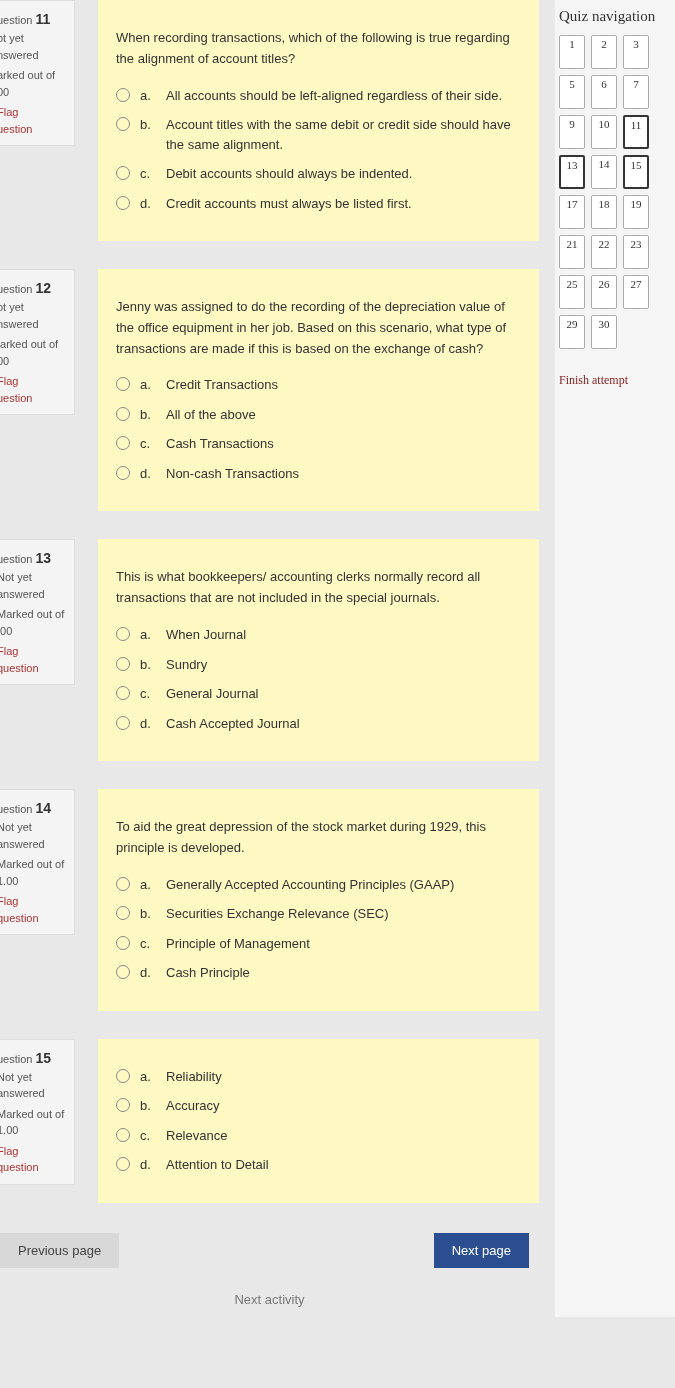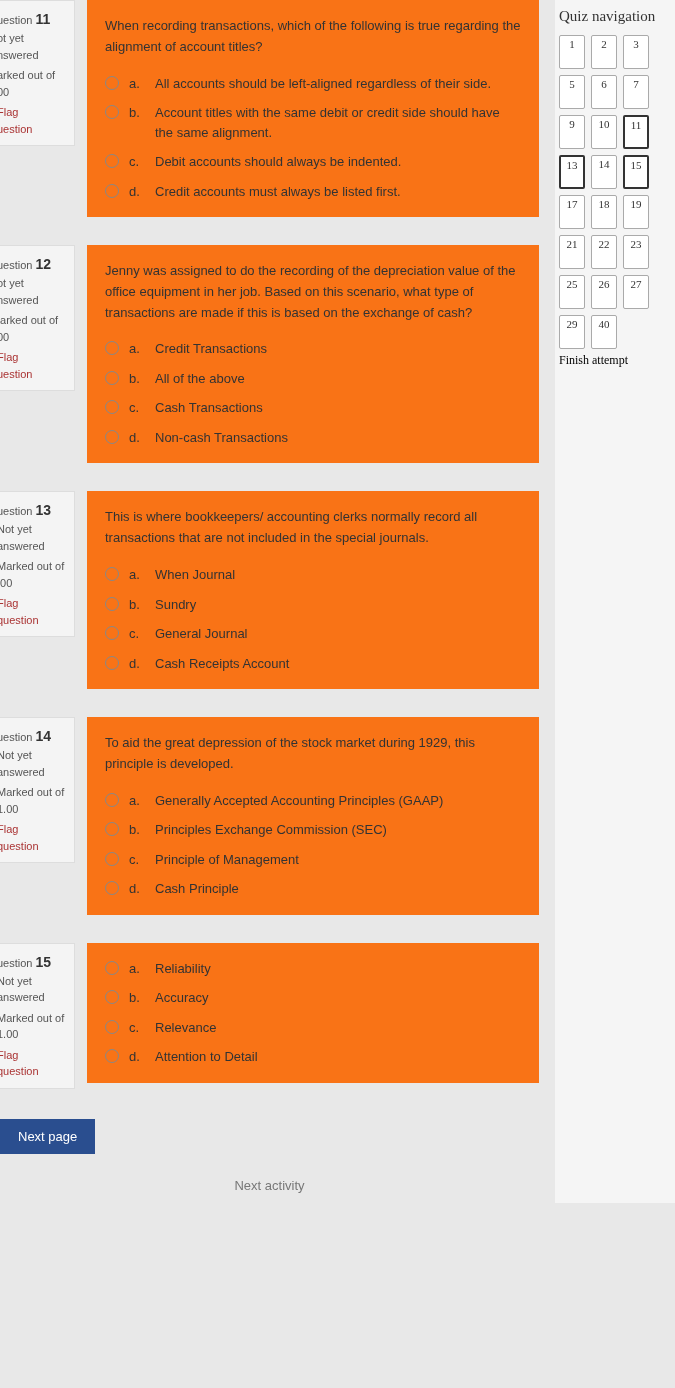--- a/index.html
+++ b/index.html
@@ -14,21 +14,21 @@
   .page {
     display: flex;
     gap: 10px;
   }
   .main-col {
     flex: 1;
     padding-right: 6px;
   }
   .question-block {
     display: flex;
-    gap: 12px;
+    gap: 23px;
     margin-bottom: 28px;
     align-items: flex-start;
   }
   .info-box {
     width: 85px;
     background: #f4f4f4;
     border: 1px solid #ddd;
     padding: 8px 6px;
     font-size: 11px;
     color: #555;
@@ -43,22 +43,22 @@
   .info-box .qnum b {
     font-size: 14px;
     color: #333;
   }
   .info-box .flag {
     color: #a33;
     margin-top: 4px;
   }
   .content-box {
     flex: 1;
-    background: #f97316;
-    padding: 16px 18px;
+    background: #fef9c3;
+    padding: 28px 18px;
   }
   .qtext {
     color: #333;
     line-height: 1.6;
     margin-bottom: 16px;
   }
   .answers {
     display: flex;
     flex-direction: column;
     gap: 10px;
@@ -110,22 +110,22 @@
     font-size: 11px;
     text-align: center;
     padding-top: 2px;
     border-radius: 2px;
     position: relative;
   }
   .nav-cell.current {
     border: 2px solid #333;
   }
   .finish-link {
-    color: #000000;
-    margin-top: 4px;
+    color: #7f1d1d;
+    margin-top: 24px;
     display: block;
     white-space: nowrap;
   }
   .pager {
     display: flex;
     justify-content: space-between;
     align-items: center;
     margin: 30px 10px 10px 0;
   }
   .btn {
@@ -230,41 +230,41 @@
         <div class="info-box">
           <div class="qnum"><span>uestion </span><b>13</b></div>
           <div style="white-space:pre-line">Not yet
 answered</div>
           <div style="white-space:pre-line;margin-top:4px">Marked out of
 .00</div>
           <div class="flag" style="white-space:pre-line">Flag
 question</div>
         </div>
         <div class="content-box">
-          <div class="qtext">This is where bookkeepers/ accounting clerks normally record all transactions that are not included in the special journals.</div>
+          <div class="qtext">This is what bookkeepers/ accounting clerks normally record all transactions that are not included in the special journals.</div>
           <div class="answers">
             <div class="answer-row">
               <span class="radio"></span>
               <span class="letter">a.</span>
               <span class="opt-text">When Journal</span>
             </div>
             <div class="answer-row">
               <span class="radio"></span>
               <span class="letter">b.</span>
               <span class="opt-text">Sundry</span>
             </div>
             <div class="answer-row">
               <span class="radio"></span>
               <span class="letter">c.</span>
               <span class="opt-text">General Journal</span>
             </div>
             <div class="answer-row">
               <span class="radio"></span>
               <span class="letter">d.</span>
-              <span class="opt-text">Cash Receipts Account</span>
+              <span class="opt-text">Cash Accepted Journal</span>
             </div>
           </div>
         </div>
       </div>
       <div class="question-block">
         <div class="info-box">
           <div class="qnum"><span>uestion </span><b>14</b></div>
           <div style="white-space:pre-line">Not yet
 answered</div>
           <div style="white-space:pre-line;margin-top:4px">Marked out of
@@ -276,21 +276,21 @@
           <div class="qtext">To aid the great depression of the stock market during 1929, this principle is developed.</div>
           <div class="answers">
             <div class="answer-row">
               <span class="radio"></span>
               <span class="letter">a.</span>
               <span class="opt-text">Generally Accepted Accounting Principles (GAAP)</span>
             </div>
             <div class="answer-row">
               <span class="radio"></span>
               <span class="letter">b.</span>
-              <span class="opt-text">Principles Exchange Commission (SEC)</span>
+              <span class="opt-text">Securities Exchange Relevance (SEC)</span>
             </div>
             <div class="answer-row">
               <span class="radio"></span>
               <span class="letter">c.</span>
               <span class="opt-text">Principle of Management</span>
             </div>
             <div class="answer-row">
               <span class="radio"></span>
               <span class="letter">d.</span>
               <span class="opt-text">Cash Principle</span>
@@ -327,20 +327,21 @@
             </div>
             <div class="answer-row">
               <span class="radio"></span>
               <span class="letter">d.</span>
               <span class="opt-text">Attention to Detail</span>
             </div>
           </div>
         </div>
       </div>
       <div class="pager">
+        <button class="btn btn-prev">Previous page</button>
         <button class="btn btn-next">Next page</button>
       </div>
       <div class="next-activity">Next activity</div>
     </div>
   <div class="nav-panel">
     <div class="nav-title">Quiz navigation</div>
     <div class="nav-grid" id="nav-grid">
         <div class="nav-cell">1</div>
         <div class="nav-cell">2</div>
         <div class="nav-cell">3</div>
@@ -356,17 +357,17 @@
         <div class="nav-cell">17</div>
         <div class="nav-cell">18</div>
         <div class="nav-cell">19</div>
         <div class="nav-cell">21</div>
         <div class="nav-cell">22</div>
         <div class="nav-cell">23</div>
         <div class="nav-cell">25</div>
         <div class="nav-cell">26</div>
         <div class="nav-cell">27</div>
         <div class="nav-cell">29</div>
-        <div class="nav-cell">40</div>
+        <div class="nav-cell">30</div>
       </div>
     <a class="finish-link">Finish attempt</a>
   </div>
 </div>
 
 </body></html>

